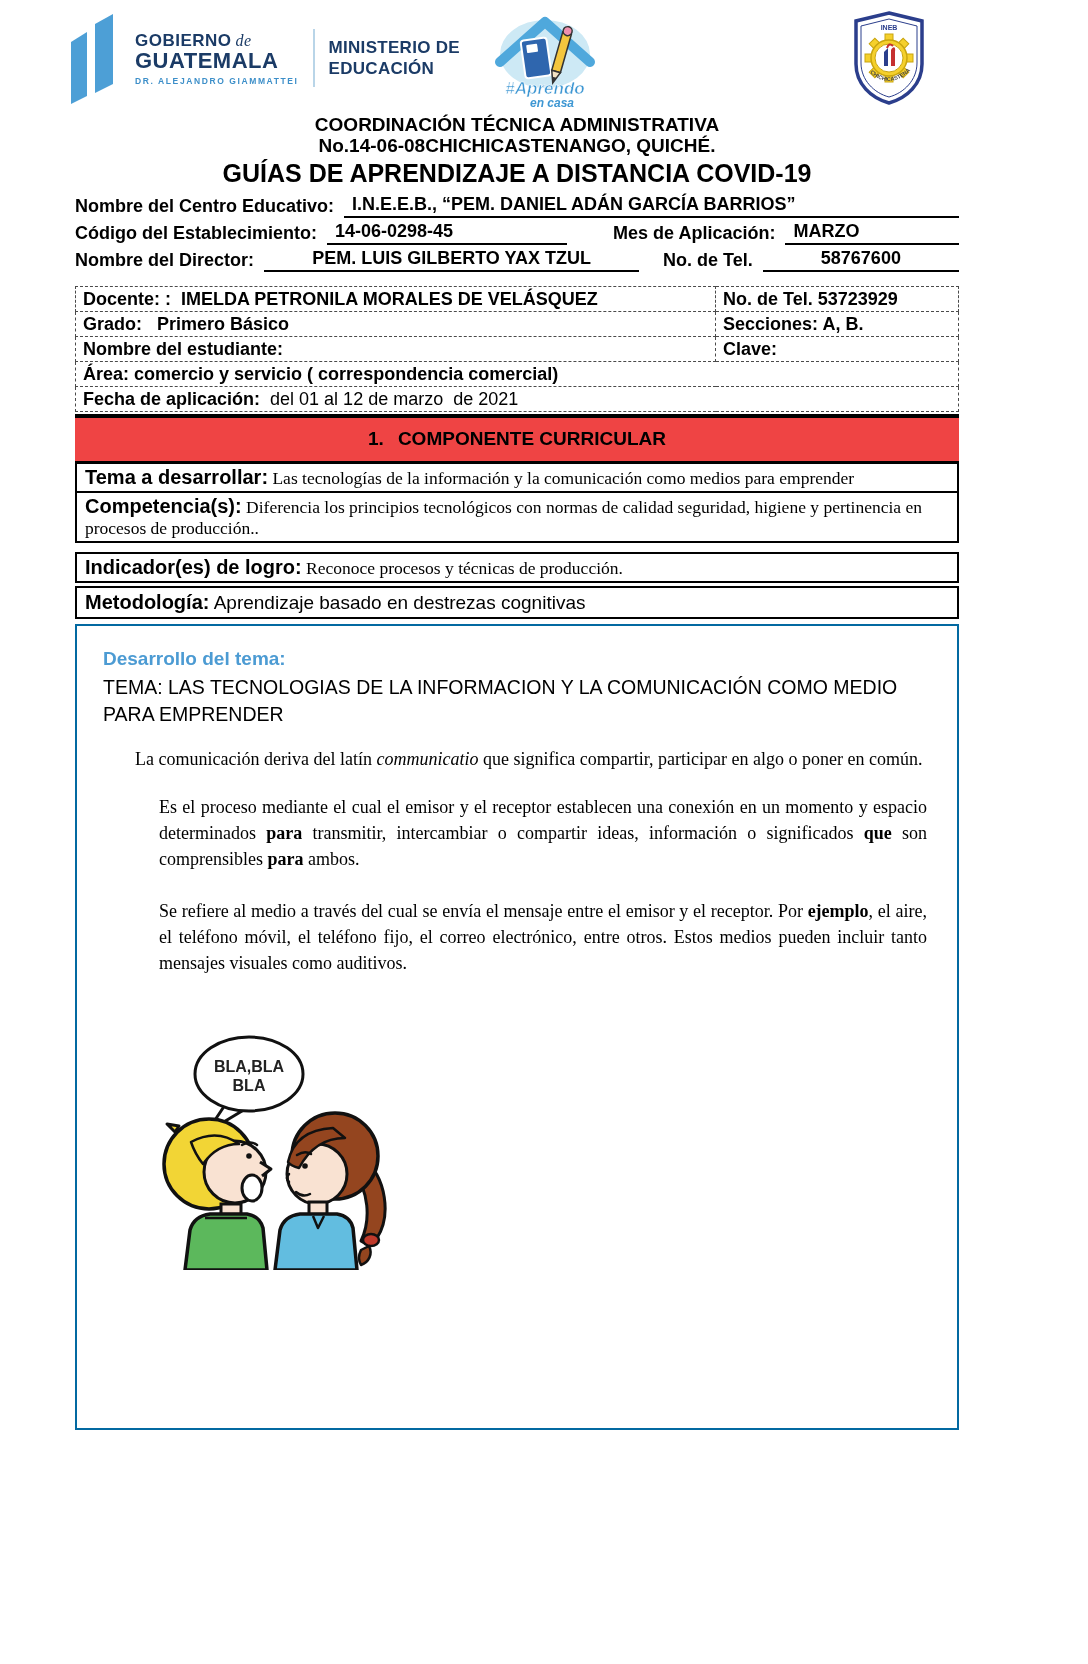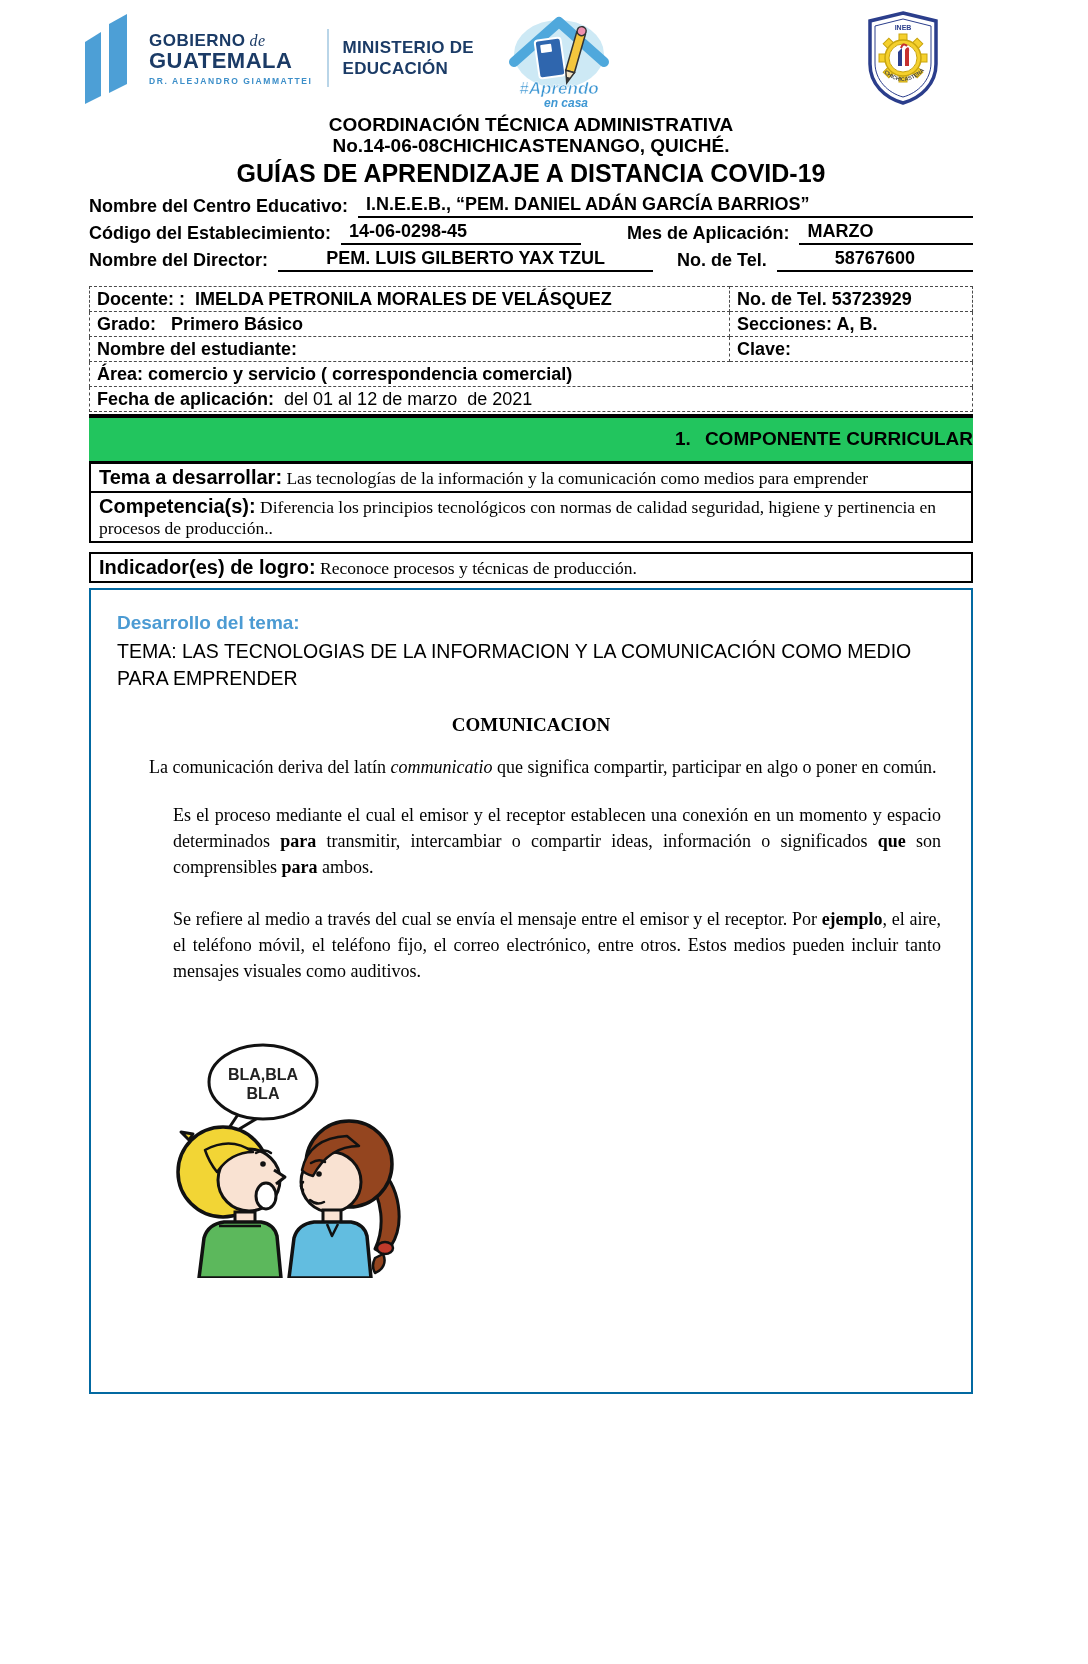--- a/index.html
+++ b/index.html
@@ -1,21 +1,21 @@
 <!DOCTYPE html>
 <html><head>
 <meta charset="utf-8">
 <style>
   * { margin:0; padding:0; box-sizing:border-box; }
   html,body { background:#fff; }
   .sheet {
     position:relative; width:1088px; height:1664px; background:#fff;
     font-family:"Liberation Sans", sans-serif; color:#000; overflow:hidden;
   }
-  .content { position:absolute; left:89px; top:0; width:884px; }
+  .content { position:absolute; left:75px; top:0; width:884px; }
 
   
   .header { position:relative; height:112px; }
   .gov-logo { position:absolute; left:-12px; top:12px; display:flex; align-items:center; }
   .gov-text { margin-left:10px; }
   .gov-line1 { font-size:17px; font-weight:bold; color:#1b3b66; letter-spacing:.5px; }
   .gov-line1 .de { font-family:"Liberation Serif", serif; font-style:italic; font-weight:normal; font-size:16px; margin-left:4px; }
   .gov-line2 { font-size:22px; font-weight:bold; color:#1b3b66; letter-spacing:.5px; margin-top:-3px; }
   .gov-sub { font-size:8.5px; font-weight:bold; color:#3d8fc9; letter-spacing:1.6px; margin-top:2px; }
   .gov-divider { width:2px; height:58px; background:#b9d5e8; margin:0 14px; }
@@ -37,22 +37,22 @@
   .keep-ws { white-space:pre-wrap; }
 
   
   .info-table { width:100%; border-collapse:collapse; margin-top:14px; font-size:18px; font-weight:bold; }
   .info-table td { border:1.6px dashed #4a4a4a; padding:1px 7px; line-height:22px; }
   .info-table .col-r { width:243px; }
   .fecha-val { font-weight:normal; }
 
   
   .banner {
-    background:#22c55e; border-top:4px solid #000; border-bottom:3px solid #000;
-    text-align:right; font-size:19px; font-weight:bold; padding:10px 0 11px 0;
+    background:#ef4444; border-top:4px solid #000; border-bottom:3px solid #000;
+    text-align:center; font-size:19px; font-weight:bold; padding:10px 0 11px 0;
   }
   .banner .num { margin-right:14px; }
   .mt2 { margin-top:2px; }
   .mt8 { margin-top:9px; }
 
   
   .sec-box { border:2px solid #000; border-top:none; padding:2px 8px; }
   .sec-label { font-size:20px; font-weight:bold; }
   .sec-serif { font-family:"Liberation Serif", serif; font-size:17.5px; }
   .sec-sans { font-size:19px; font-weight:normal; }
@@ -210,25 +210,27 @@
       <span class="sec-label">Tema a desarrollar:</span><span class="sec-serif"> Las tecnologías de la información y la comunicación como medios para emprender</span>
     </div>
     <div class="sec-box">
       <span class="sec-label">Competencia(s):</span><span class="sec-serif"> Diferencia los principios tecnológicos con normas de calidad seguridad, higiene y pertinencia en procesos de producción..</span>
     </div>
     <div class="ind-box">
       <span class="sec-label">Indicador(es) de logro:</span><span class="sec-serif"> Reconoce procesos y técnicas de producción.</span>
     </div>
 
 
+    <div class="met-box">
+      <span class="sec-label">Metodología:</span><span class="sec-sans"> Aprendizaje basado en destrezas cognitivas</span>
+    </div>
 
     <div class="content-box">
       <div class="desarrollo">Desarrollo del tema:</div>
       <div class="tema-heading">TEMA: LAS TECNOLOGIAS DE LA INFORMACION Y LA COMUNICACIÓN COMO MEDIO PARA EMPRENDER</div>
-      <div class="comu-heading">COMUNICACION</div>
 
       <p class="para p1"><span>La comunicación deriva del latín </span><span class="it">communicatio</span><span> que significa compartir, participar en algo o poner en común.</span></p>
 
       <p class="para p2"><span>Es el proceso mediante el cual el emisor y el receptor establecen una conexión en un momento y espacio determinados </span><span class="b">para</span><span> transmitir, intercambiar o compartir ideas, información o significados </span><span class="b">que</span><span> son comprensibles </span><span class="b">para</span><span> ambos.</span></p>
 
       <p class="para p3"><span>Se refiere al medio a través del cual se envía el mensaje entre el emisor y el receptor. Por </span><span class="b">ejemplo</span><span>, el aire, el teléfono móvil, el teléfono fijo, el correo electrónico, entre otros. Estos medios pueden incluir tanto mensajes visuales como auditivos.</span></p>
 
       <div class="illustration">
         <svg width="240" height="238" viewBox="0 0 240 238">
 

